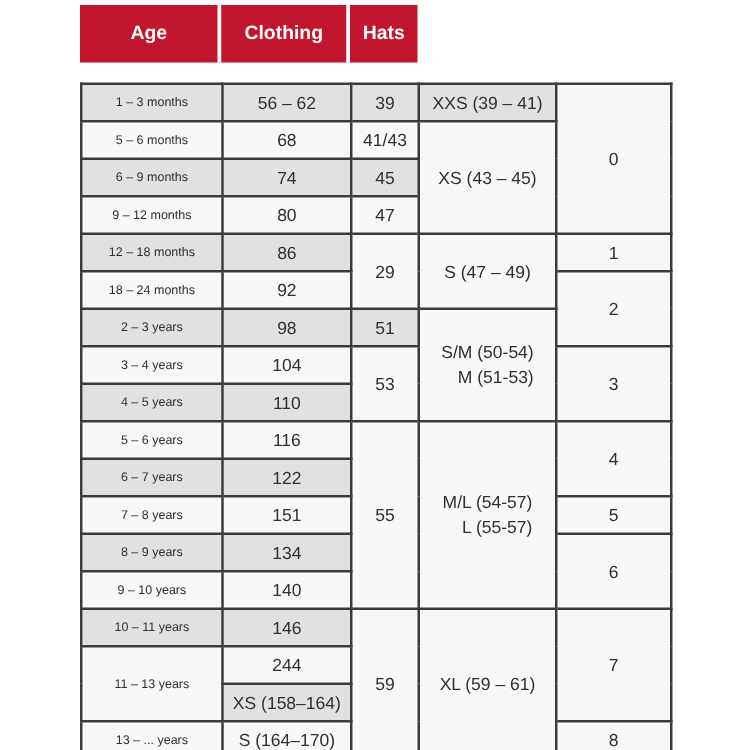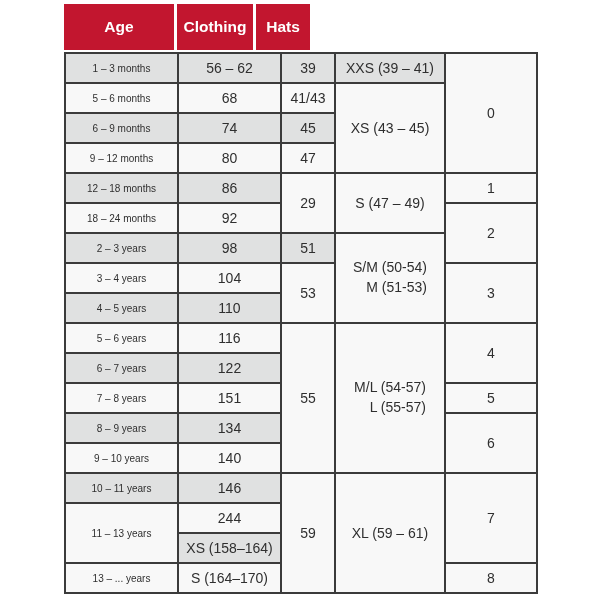--- a/index.html
+++ b/index.html
@@ -14,38 +14,38 @@
   .chart-wrap {
     position: absolute;
     left: 64px;
     top: 4px;
     width: 472px;
   }
   
   .table-header {
     display: flex;
     height: 46px;
-    margin-bottom: 2px;
+    margin-bottom: 16px;
   }
   .h-cell {
     background: var(--header-bg);
     color: var(--header-text);
     font-weight: bold;
     font-size: 15.5px;
     line-height: 1.15;
     display: flex;
     align-items: center;
     justify-content: center;
     text-align: center;
     white-space: pre-line;
     box-sizing: border-box;
   }
   .h-cell:not(:last-child) { border-right: 3px solid #ffffff; }
   .h-cell.col-age            { width: 113px; }
-  .h-cell.col-clothing       { width: 79px; }
+  .h-cell.col-clothing       { width: 103px; }
   .h-cell.col-hats           { width: 54px;  }
   .h-cell.col-knitted-hats   { width: 110px; }
   .h-cell.col-mittens-gloves { width: 92px;  }
   
   table {
     border-collapse: collapse;
     table-layout: fixed;
     width: 472px;
   }
   col.col-age            { width: 113px; }

